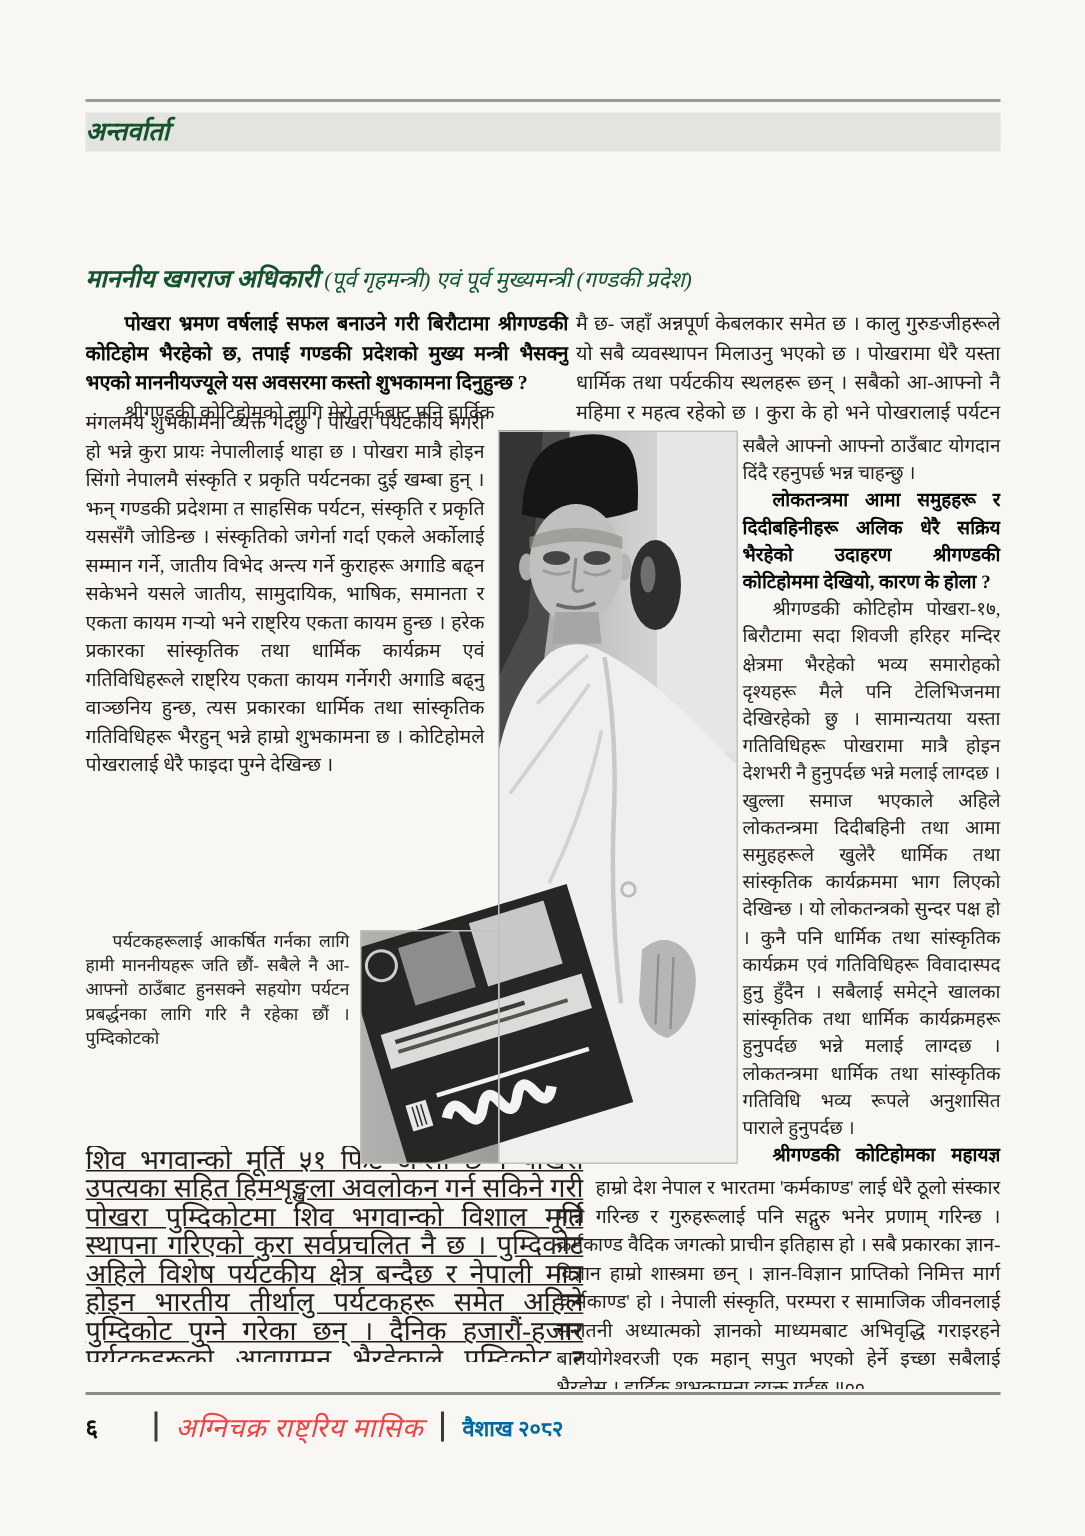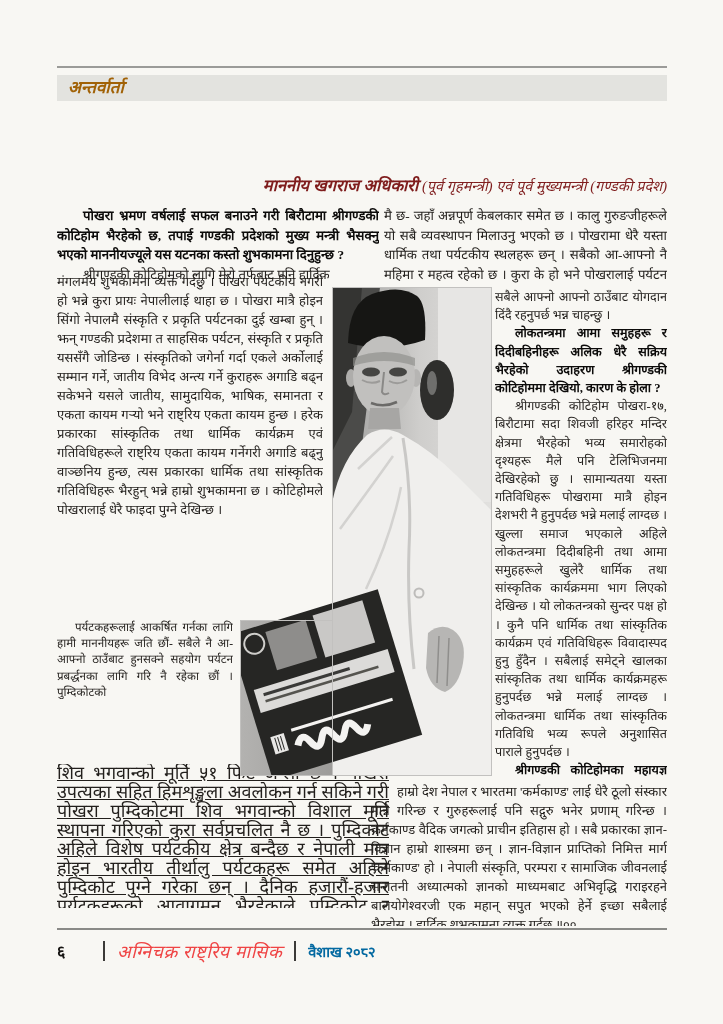--- a/index.html
+++ b/index.html
@@ -8,28 +8,28 @@
     background:#f8f7f3; overflow:hidden;
     font-family:"Liberation Serif","DejaVu Serif",serif;
     color:#211f1c;
   }
   .abs{position:absolute;}
   
   .top-rule{left:57px;top:66px;width:610px;height:2px;background:#9b9b98;}
   .label-bar{left:57px;top:75px;width:610px;height:26px;background:#e3e3df;}
   .label-bar .lbl{
     font-style:italic;font-weight:700;font-size:17px;line-height:26px;
-    padding-left:11px;color:#a16207;display:block;
+    padding-left:0;color:#14532d;display:block;
   }
   .headline{
     left:57px;top:104px;width:610px;text-align:center;
     font-weight:700;font-size:23px;line-height:33px;color:#0b0a09;
   }
   .byline{
-    left:57px;top:174px;width:610px;text-align:right;color:#7f1d1d;
+    left:57px;top:174px;width:610px;color:#14532d;
     font-size:15px;line-height:24px;white-space:nowrap;overflow:hidden;
   }
   .byline .nm{font-weight:700;font-style:italic;font-size:16.5px;}
   .byline .rest{font-style:italic;font-size:14.5px;}
   
   .region{position:absolute;overflow:hidden;text-align:justify;color:#221f1c;}
   .region p{margin:0;}
   p.ind{text-indent:26px;}
   p.q{font-weight:700;color:#0c0b0a;}
   .rA{left:57px;top:206px;width:322px;height:82px;font-size:13.2px;line-height:19.5px;}
@@ -61,21 +61,21 @@
 
   <div class="abs top-rule"></div>
   <div class="abs label-bar">
     <span class="lbl">अन्तर्वार्ता</span>
   </div>
   <div class="abs byline">
     <span class="nm">माननीय खगराज अधिकारी</span><span class="rest"> (पूर्व गृहमन्त्री) एवं पूर्व मुख्यमन्त्री (गण्डकी प्रदेश)</span>
   </div>
 
   <div class="region rA">
-    <p class="q ind">पोखरा भ्रमण वर्षलाई सफल बनाउने गरी बिरौटामा श्रीगण्डकी कोटिहोम भैरहेको छ, तपाई गण्डकी प्रदेशको मुख्य मन्त्री भैसक्नु भएको माननीयज्यूले यस यटनका कस्तो शुभकामना दिनुहुन्छ ?</p>
+    <p class="q ind">पोखरा भ्रमण वर्षलाई सफल बनाउने गरी बिरौटामा श्रीगण्डकी कोटिहोम भैरहेको छ, तपाई गण्डकी प्रदेशको मुख्य मन्त्री भैसक्नु भएको माननीयज्यूले यस अवसरमा कस्तो शुभकामना दिनुहुन्छ ?</p>
     <p class="ind">श्रीगण्डकी कोटिहोमको लागि मेरो तर्फबाट पनि हार्दिक</p>
   </div>
 
   <div class="region rB1">
     <p>मंगलमय शुभकामना व्यक्त गर्दछु । पोखरा पर्यटकीय नगरी हो भन्ने कुरा प्रायः नेपालीलाई थाहा छ । पोखरा मात्रै होइन सिंगो नेपालमै संस्कृति र प्रकृति पर्यटनका दुई खम्बा हुन् । झन् गण्डकी प्रदेशमा त साहसिक पर्यटन, संस्कृति र प्रकृति यससँगै जोडिन्छ । संस्कृतिको जगेर्ना गर्दा एकले अर्कोलाई सम्मान गर्ने, जातीय विभेद अन्त्य गर्ने कुराहरू अगाडि बढ्न सकेभने यसले जातीय, सामुदायिक, भाषिक, समानता र एकता कायम गऱ्यो भने राष्ट्रिय एकता कायम हुन्छ । हरेक प्रकारका सांस्कृतिक तथा धार्मिक कार्यक्रम एवं गतिविधिहरूले राष्ट्रिय एकता कायम गर्नेगरी अगाडि बढ्नु वाञ्छनिय हुन्छ, त्यस प्रकारका धार्मिक तथा सांस्कृतिक गतिविधिहरू भैरहुन् भन्ने हाम्रो शुभकामना छ । कोटिहोमले पोखरालाई धेरै फाइदा पुग्ने देखिन्छ ।</p>
   </div>
 
   <div class="region rB2">
     <p class="ind">पर्यटकहरूलाई आकर्षित गर्नका लागि हामी माननीयहरू जति छौं- सबैले नै आ-आफ्नो ठाउँबाट हुनसक्ने सहयोग पर्यटन प्रबर्द्धनका लागि गरि नै रहेका छौं । पुम्दिकोटको</p>
   </div>

